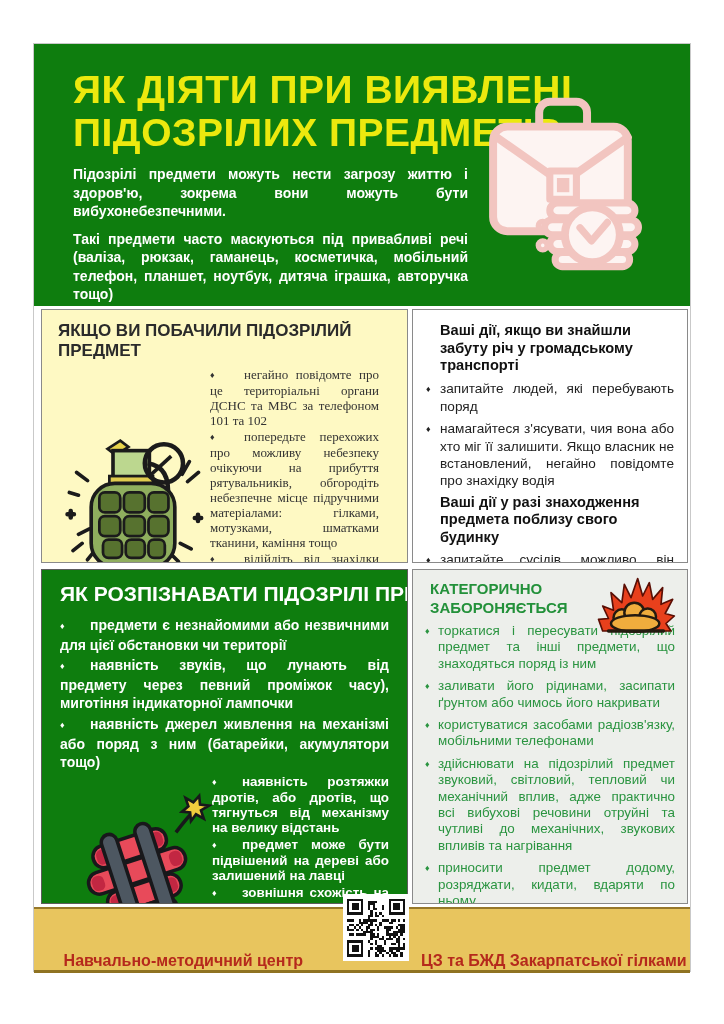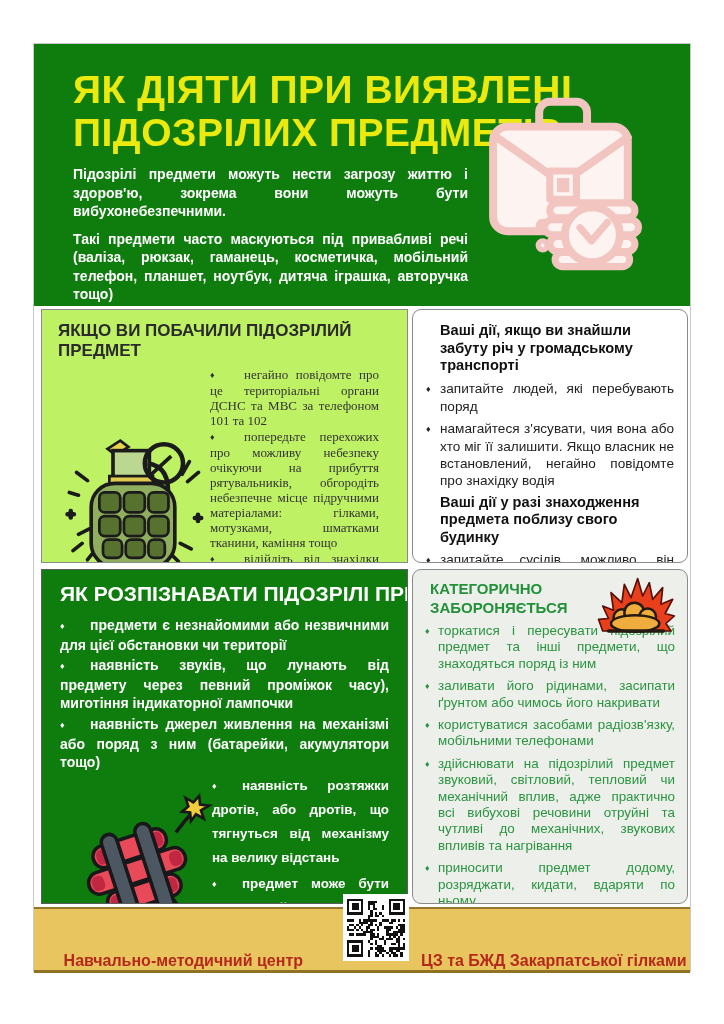--- a/index.html
+++ b/index.html
@@ -12,24 +12,24 @@
   .intro { width:395px; color:#ffffff; font-weight:bold; font-size:14px; line-height:18.5px; text-align:justify; }
   .intro p + p { margin-top:9px; }
   .briefcase-wrap { position:absolute; right:48px; top:50px; width:156px; height:184px; }
 
   
   .row { display:flex; gap:4px; padding:3px 2px 3px 7px; background:#fff; }
   .row-mid { height:260px; }
   .row-low { height:341px; }
   .box { overflow:hidden; }
   .box-left { width:367px; flex:none; }
-  .box-right { flex:1;border-radius:9px; }
-
-  
-  .seen-box { background:#bef264; border:1px solid #8a8a8a; padding:11px 28px 6px 16px; color:#333; }
+  .box-right { flex:1; }
+
+  
+  .seen-box { background:#fef9c3; border:1px solid #8a8a8a; padding:11px 28px 6px 16px; color:#333; }
   .seen-box h2 { font-size:17px; line-height:20px; color:#2b2b2b; margin-bottom:6px; }
   .seen-cols { display:flex; }
   .seen-icon-col { width:152px; flex:none; position:relative; }
   .grenade-wrap { position:absolute; left:0px; top:60px; width:150px; height:150px; }
   .seen-list { flex:1; list-style:none; font-size:13px; line-height:15px; text-align:justify;font-family:Liberation Serif, serif; }
   .seen-list li { margin-bottom:1px; }
   .mk-wide { display:inline-block; width:34px; font-size:9px; vertical-align:1px; }
 
   
   .transport-box { background:#ffffff; border:1px solid #8a8a8a; padding:12px 13px 6px 13px; color:#222; }
@@ -40,21 +40,21 @@
   .mk-tight { display:inline-block; width:14px; text-indent:0; font-size:9px; vertical-align:1px; }
 
   
   .recognize-box { background:#0e7d0e; border:1px solid #5c5c5c; padding:14px 18px 4px 18px; color:#fff; font-weight:bold; }
   .recognize-box h2 { font-size:21px; line-height:19px; margin-bottom:13px; white-space:nowrap; }
   .rec-list { list-style:none; font-size:14px; line-height:18.6px; text-align:justify; }
   .rec-list li { margin-bottom:2px; }
   .rec-cols { display:flex; margin-top:2px; }
   .rec-icon-col { width:152px; flex:none; position:relative; }
   .dynamite-wrap { position:absolute; left:-6px; top:16px; width:168px; height:150px; }
-  .rec-list-indent { flex:1; list-style:none; font-size:13.4px; line-height:24px; text-align:justify; }
+  .rec-list-indent { flex:1; list-style:none; font-size:13.4px; line-height:15px; text-align:justify; }
   .rec-list-indent li { margin-bottom:2px; }
   .mk-mid { display:inline-block; width:30px; font-size:9px; vertical-align:1px; }
 
   
   .forbidden-box { background:#edefeb; border:1px solid #8a8a8a; padding:9px 12px 4px 12px; position:relative; }
   .forbidden-box h2 { font-size:15px; line-height:19px; color:#23913a; width:170px; margin-left:5px; margin-bottom:6px; }
   .explosion-wrap { position:absolute; right:10px; top:6px; width:82px; height:60px; }
   .forb-list { list-style:none; font-size:13.4px; line-height:16.4px; color:#2a9440; text-align:justify; }
   .forb-list li { padding-left:13px; text-indent:-13px; margin-bottom:6px; }
   .forb-list .mk-tight { width:13px; }

